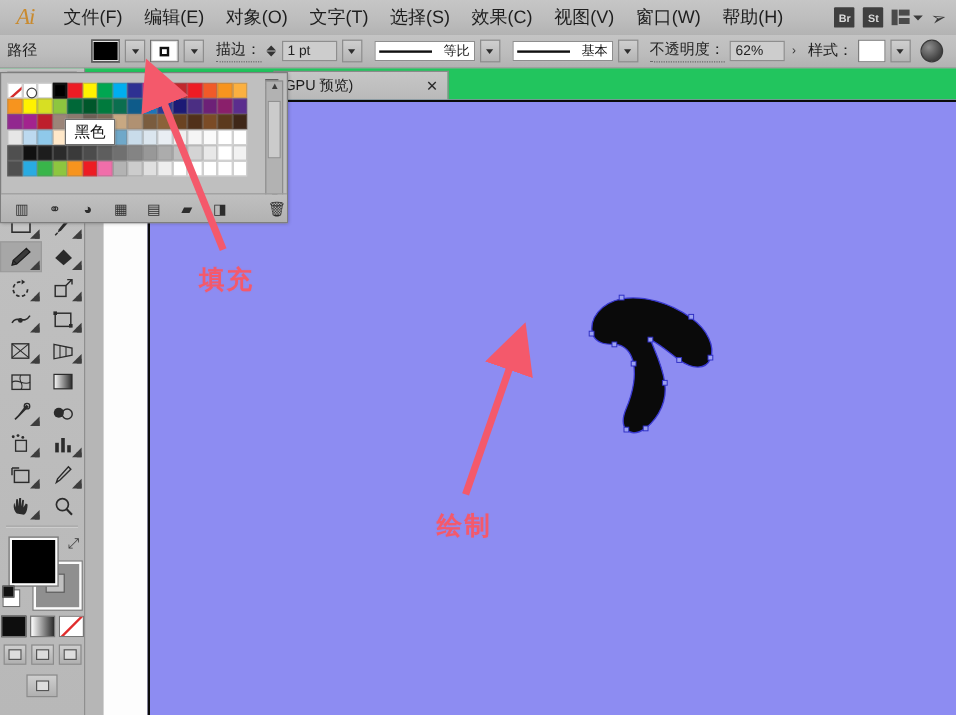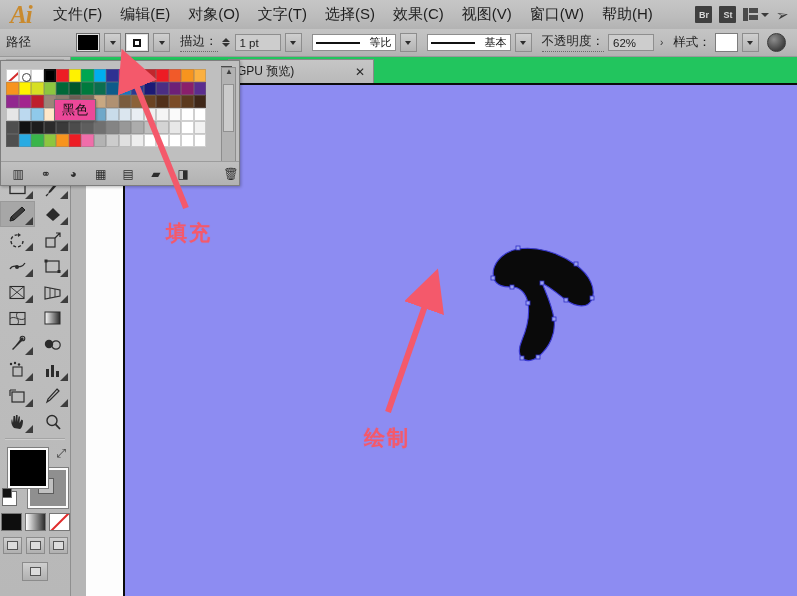--- a/index.html
+++ b/index.html
@@ -15,21 +15,21 @@
   .menubar{
     position:absolute;left:0;top:0;width:797px;height:29px;
     background:linear-gradient(180deg,#c6c6c6 0%,#bdbdbd 55%,#b3b3b3 100%);
     border-bottom:1px solid #9a9a9a;
     display:flex;align-items:center;
   }
   .ai-logo{
     width:34px;height:25px;margin-left:4px;margin-right:6px;
     display:flex;align-items:center;justify-content:center;
     font-family:"Liberation Serif","DejaVu Serif",serif;
-    font-size:25px;font-weight:bold;font-style:italic;
+    font-size:19px;font-weight:normal;font-style:italic;
     color:#c98a2e;letter-spacing:-1px;
   }
   .menu-item{
     padding:4px 9px;font-size:15px;color:#1e1e1e;white-space:nowrap;cursor:default;
   }
   .menu-right{margin-left:auto;display:flex;align-items:center;padding-right:8px;gap:7px;}
   .adobe-chip{
     width:17px;height:17px;background:#3f3f3f;color:#d9d9d9;
     font-size:9px;font-weight:bold;display:flex;align-items:center;justify-content:center;
     border-radius:1px;font-family:"Liberation Sans",sans-serif;
@@ -224,21 +224,21 @@
   .sw-scroll .thumb{position:absolute;left:1px;top:16px;width:9px;height:46px;background:#cbcbcb;border:1px solid #909090;}
   .sw-scroll .ar{position:absolute;left:3px;font-size:8px;color:#3d3d3d;}
   .sw-footer{
     position:absolute;left:0;bottom:0;width:238px;height:24px;
     background:linear-gradient(180deg,#c0c0c0,#b2b2b2);border-top:1px solid #9c9c9c;
     display:flex;align-items:center;gap:11px;padding-left:9px;box-sizing:border-box;
   }
   .sw-footer .fi{width:18px;height:16px;display:flex;align-items:center;justify-content:center;color:#2d2d2d;font-size:12px;}
   .tooltip{
     position:absolute;left:53px;top:38px;
-    background:#ec4899;border:1px solid #6e6e6e;
+    background:#ffffff;border:1px solid #6e6e6e;
     padding:1px 7px;font-size:13px;color:#111;z-index:20;white-space:nowrap;
     box-shadow:1px 1px 2px rgba(0,0,0,.22);
   }
 </style>
 </head>
 <body>
 
 <div id="app">
 
   <div class="menubar">

